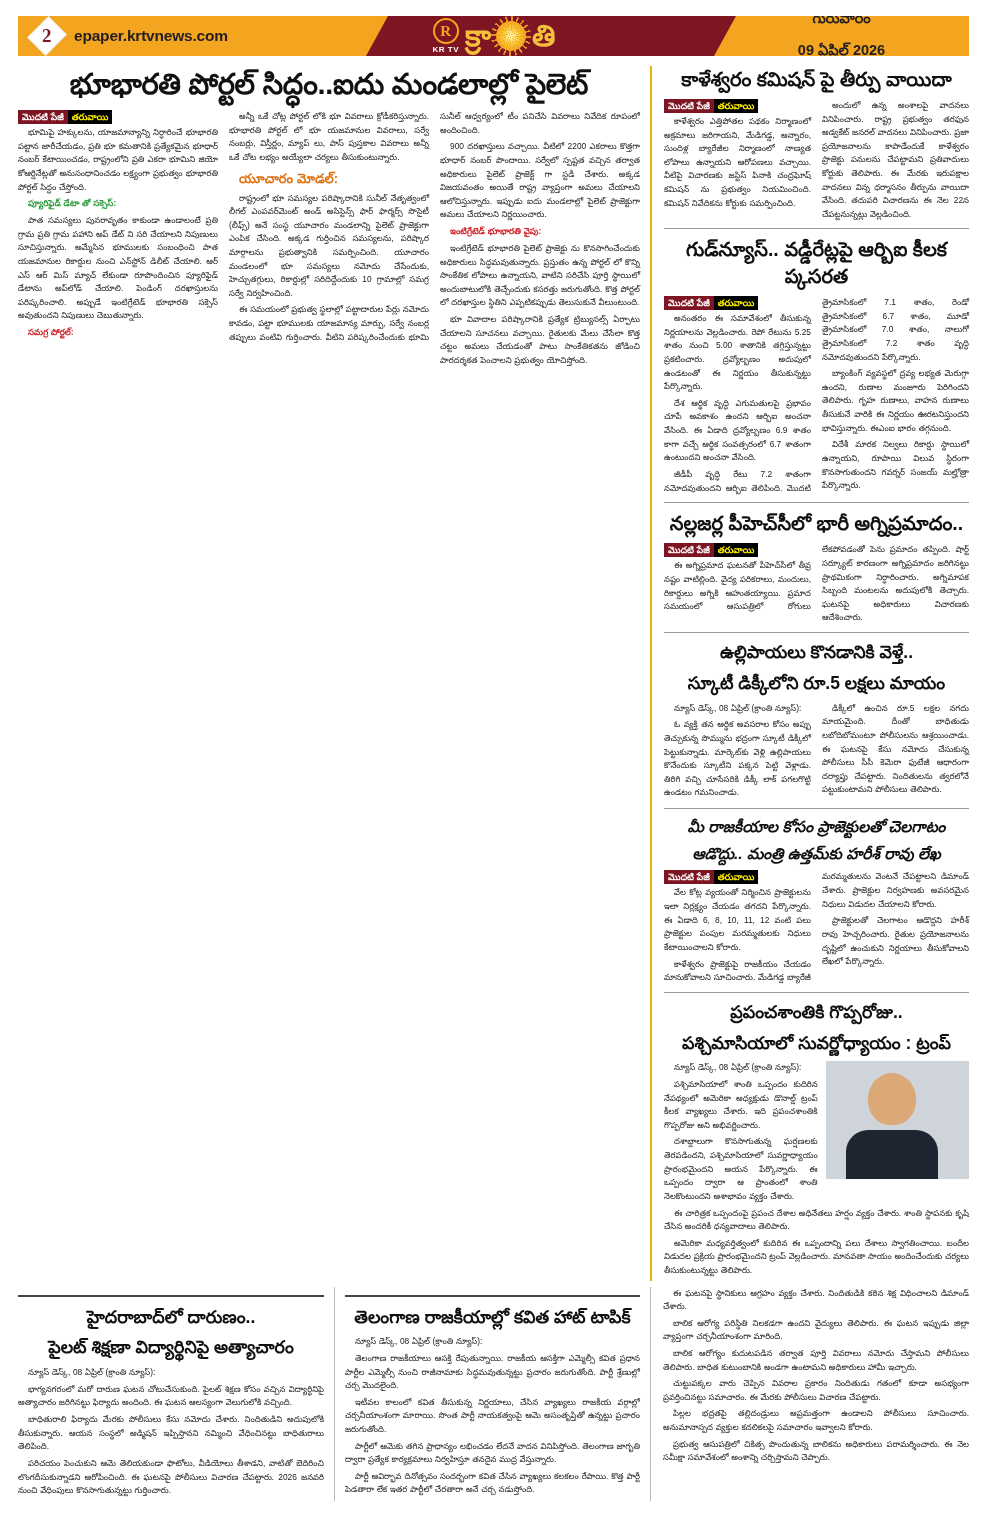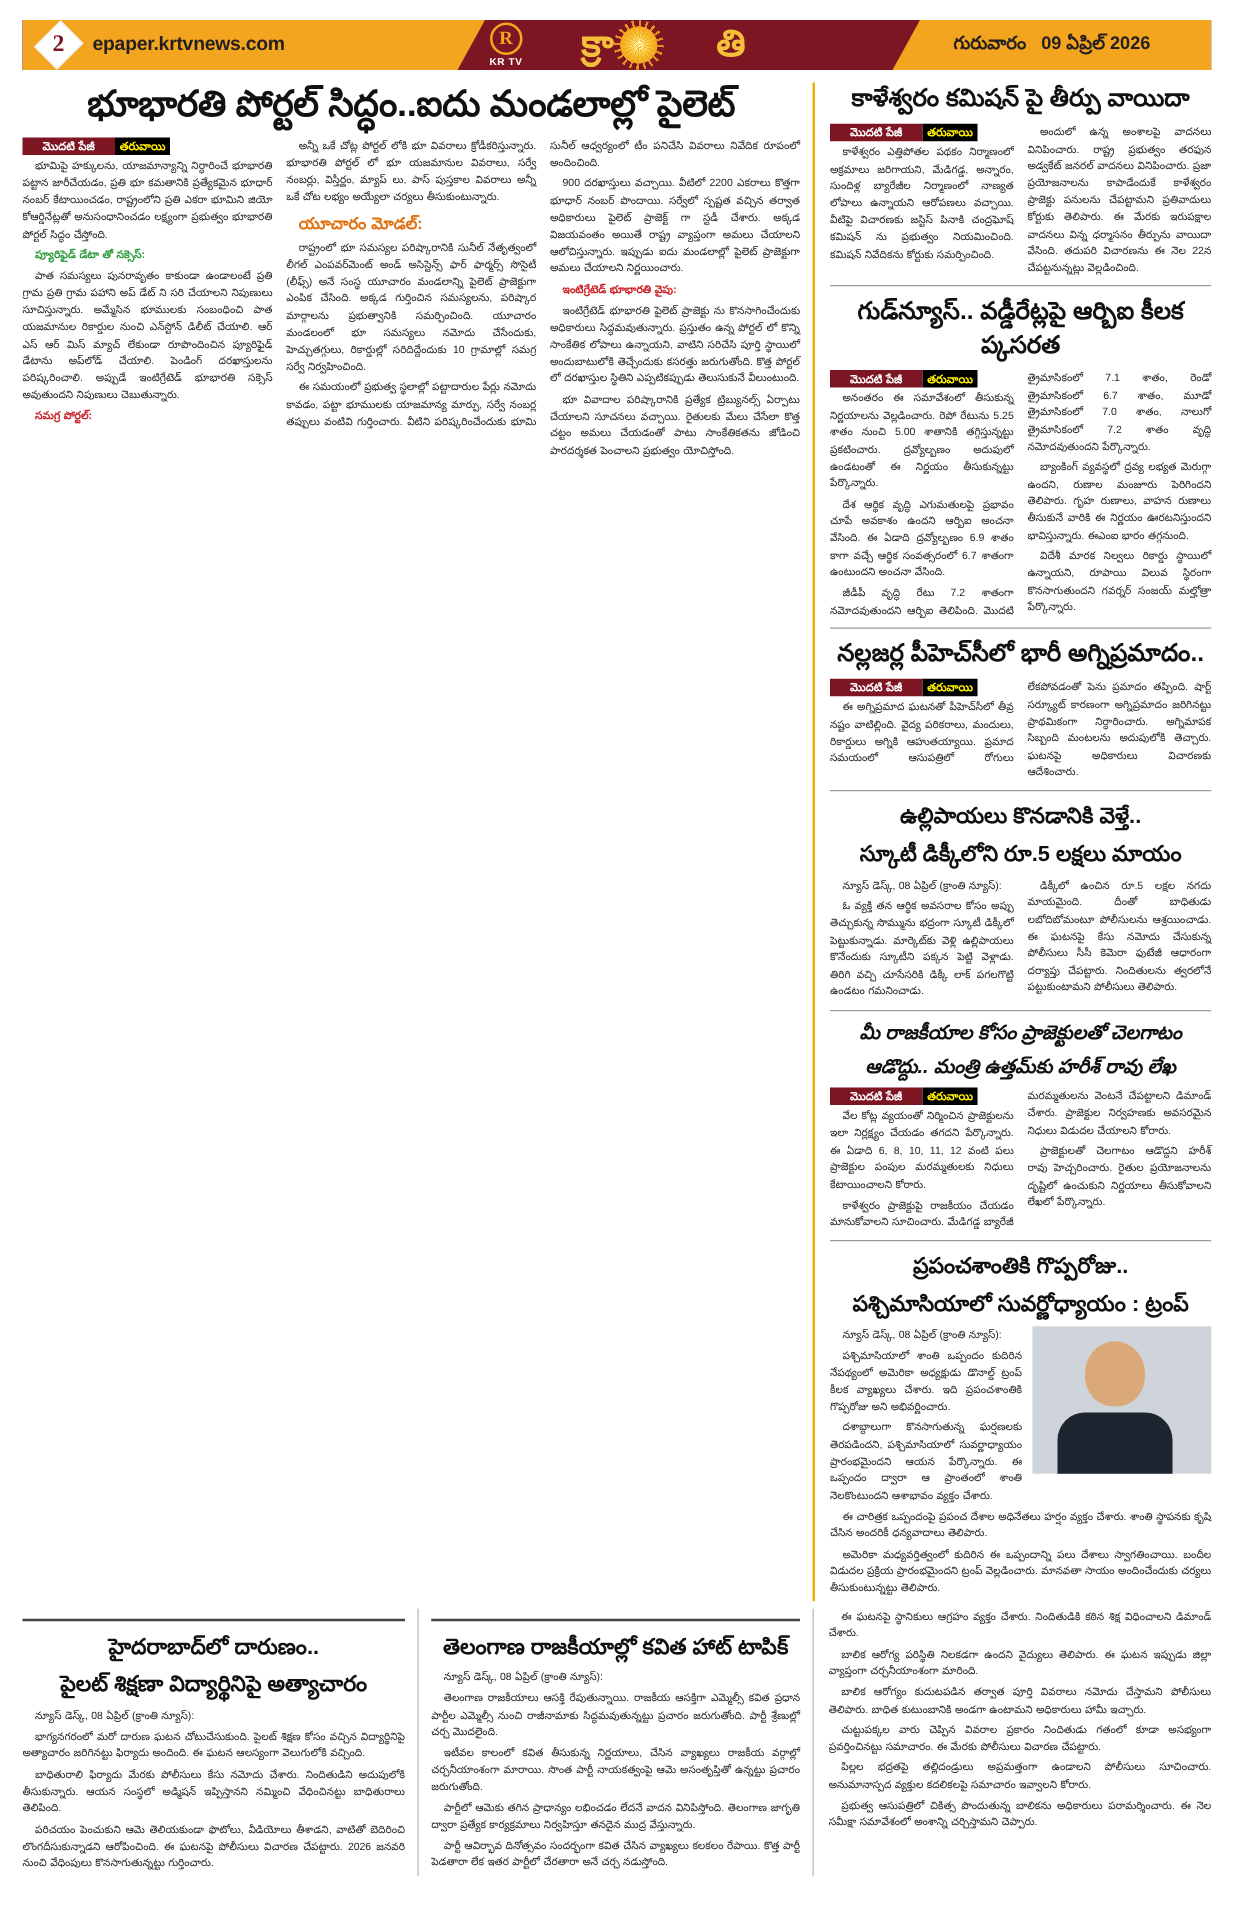--- a/index.html
+++ b/index.html
@@ -72,21 +72,20 @@
     color:#f4a520; font-weight:bold; font-size:15px;
     font-family:"Liberation Serif", serif;
   }
   .krtv-text { color:#ffffff; font-size:8px; font-weight:bold; margin-top:2px; letter-spacing:0.5px;}
   .kr-title {
     color: #f4bf3a;
     font-size: 30px;
     font-weight: bold;
     line-height: 1;
     letter-spacing: -1px;
-    margin-left: 41px;
   }
   .kr-sun {
     width: 30px; height: 30px; border-radius: 50%;
     background: radial-gradient(circle, #fff2a0 10%, #f7c32b 45%, #f4a520 70%, rgba(244,165,32,0) 72%);
     position: relative;
   }
   .kr-sun::before {
     content:""; position:absolute; inset:-5px; border-radius:50%;
     background: conic-gradient(#f4a520 0 6deg, transparent 6deg 18deg, #f4a520 18deg 24deg, transparent 24deg 36deg,
       #f4a520 36deg 42deg, transparent 42deg 54deg, #f4a520 54deg 60deg, transparent 60deg 72deg,
@@ -104,20 +103,21 @@
     position: absolute;
     right: 0; top: 0;
     background: #f4a520;
     height: 40px;
     width: 255px;
     display: flex;
     align-items: center;
     justify-content: center;
     gap: 12px;
     clip-path: polygon(22px 0, 100% 0, 100% 100%, 0 100%);
+    flex-direction: column;
   }
   .mh-date-day, .mh-date-val {
     font-size: 14.5px;
     font-weight: bold;
     color: #231f20;
   }
 
   
   .content { margin: 10px 18px 0 18px; position: relative; }
   .topband { display: flex; }
@@ -164,21 +164,21 @@
     text-align: center;
     margin-bottom: 5px;
     font-style: italic;
   }
 
   
   .contbadge { display: inline-flex; height: 14px; margin-bottom: 2px; vertical-align: middle; }
   .contbadge .b1 {
     background: #7d1522; color: #fff;
     font-size: 9px; font-weight: bold;
-    padding: 1px 16px; line-height: 12px;
+    padding: 1px 4px; line-height: 12px;
   }
   .contbadge .b2 {
     background: #000000; color: #fff000;
     font-size: 9px; font-weight: bold;
     padding: 1px 4px; line-height: 12px;
   }
 
   
   .body-text {
     font-size: 8.4px;

